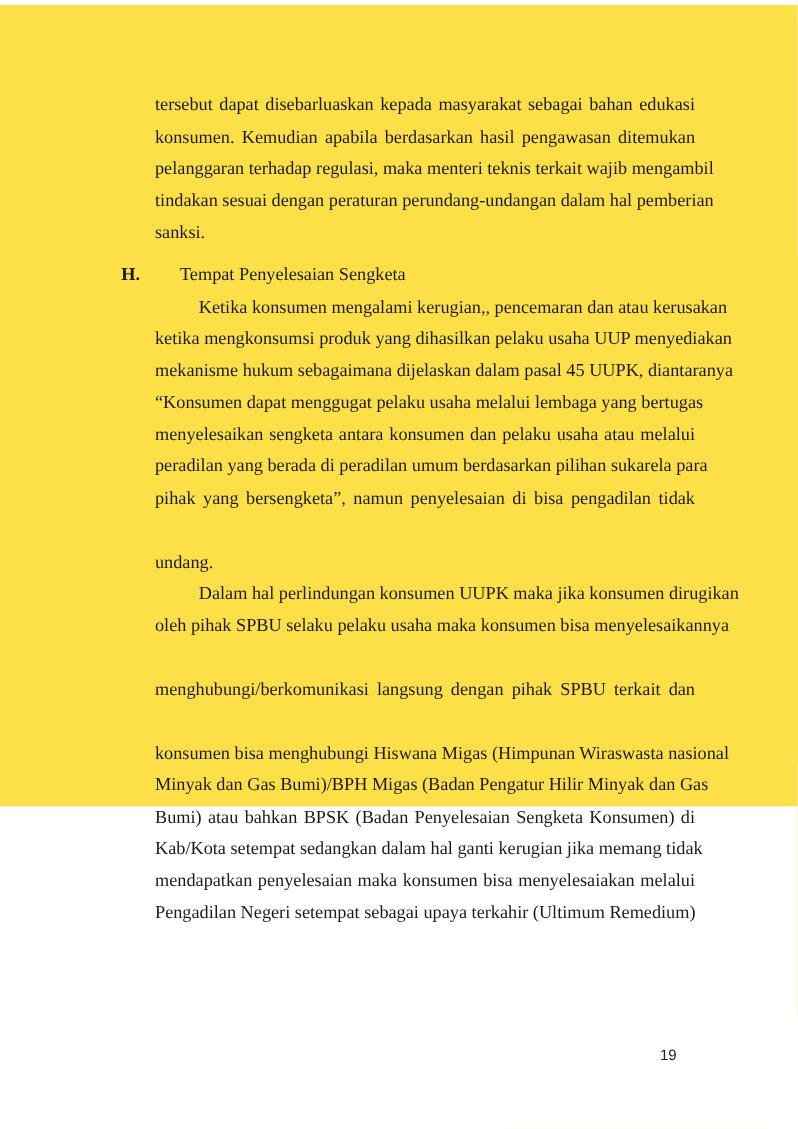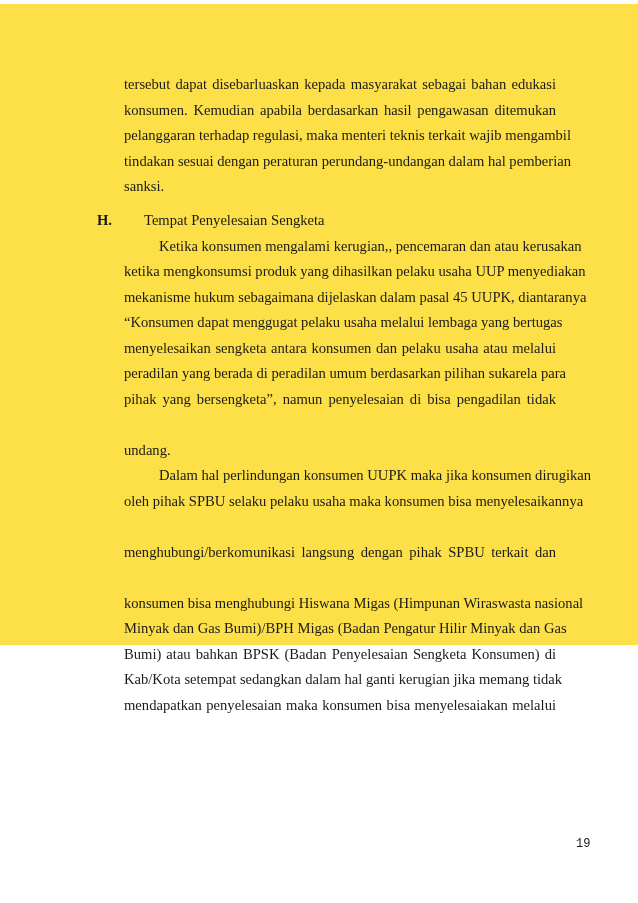--- a/index.html
+++ b/index.html
@@ -5,21 +5,21 @@
   html, body { margin: 0; padding: 0; background: #ffffff; }
   body { width: 638px; height: 903px; position: relative; overflow: hidden; }
   .page { position: absolute; left: 0; top: 4px; width: 638px; height: 641px; background: #fde047; }
   .text { font-family: "Liberation Serif", serif; font-size: 14.6px; color: #1a1a1a; }
   .line { position: absolute; left: 124px; width: 432px; height: 20px; line-height: 20px; white-space: nowrap; }
   .just { text-align: justify; text-align-last: justify; }
   .last { text-align: center; text-align-last: left; }
   .indent { left: 159px; width: 397px; }
   .heading-num { position: absolute; left: 97px; font-weight: bold; }
   .heading-title { position: absolute; left: 124px; font-weight: normal; margin-left: 20px; }
-  .pagenum { position: absolute; left: 528px; top: 833px; font-family: Liberation Mono, monospace; font-size: 12px; color: #222; margin-left: 48px; }
+  .pagenum { position: absolute; left: 528px; top: 833px; font-family: Liberation Sans, sans-serif; font-size: 12px; color: #222; }
 </style>
 </head>
 <body>
 
 <div class="page text">
 
   <div class="line just" style="top:70px">tersebut dapat disebarluaskan kepada masyarakat sebagai bahan edukasi</div>
   <div class="line just" style="top:96px">konsumen. Kemudian apabila berdasarkan hasil pengawasan ditemukan</div>
   <div class="line just" style="top:121px">pelanggaran terhadap regulasi, maka menteri teknis terkait wajib mengambil</div>
   <div class="line just" style="top:147px">tindakan sesuai dengan peraturan perundang-undangan dalam hal pemberian</div>
@@ -38,15 +38,16 @@
   <div class="line last" style="top:436px">undang.</div>
 
   <div class="line just indent" style="top:461px">Dalam hal perlindungan konsumen UUPK maka jika konsumen dirugikan</div>
   <div class="line just" style="top:487px">oleh pihak SPBU selaku pelaku usaha maka konsumen bisa menyelesaikannya</div>
   <div class="line just" style="top:538px">menghubungi/berkomunikasi langsung dengan pihak SPBU terkait dan</div>
   <div class="line just" style="top:589px">konsumen bisa menghubungi Hiswana Migas (Himpunan Wiraswasta nasional</div>
   <div class="line just" style="top:614px">Minyak dan Gas Bumi)/BPH Migas (Badan Pengatur Hilir Minyak dan Gas</div>
   <div class="line just" style="top:640px">Bumi) atau bahkan BPSK (Badan Penyelesaian Sengketa Konsumen) di</div>
   <div class="line just" style="top:665px">Kab/Kota setempat sedangkan dalam hal ganti kerugian jika memang tidak</div>
   <div class="line just" style="top:691px">mendapatkan penyelesaian maka konsumen bisa menyelesaiakan melalui</div>
+  <div class="line last" style="top:716px">Pengadilan Negeri setempat sebagai upaya terkahir (Ultimum Remedium)</div>
 
   <div class="pagenum">19</div>
 </div>
 
 </body></html>

